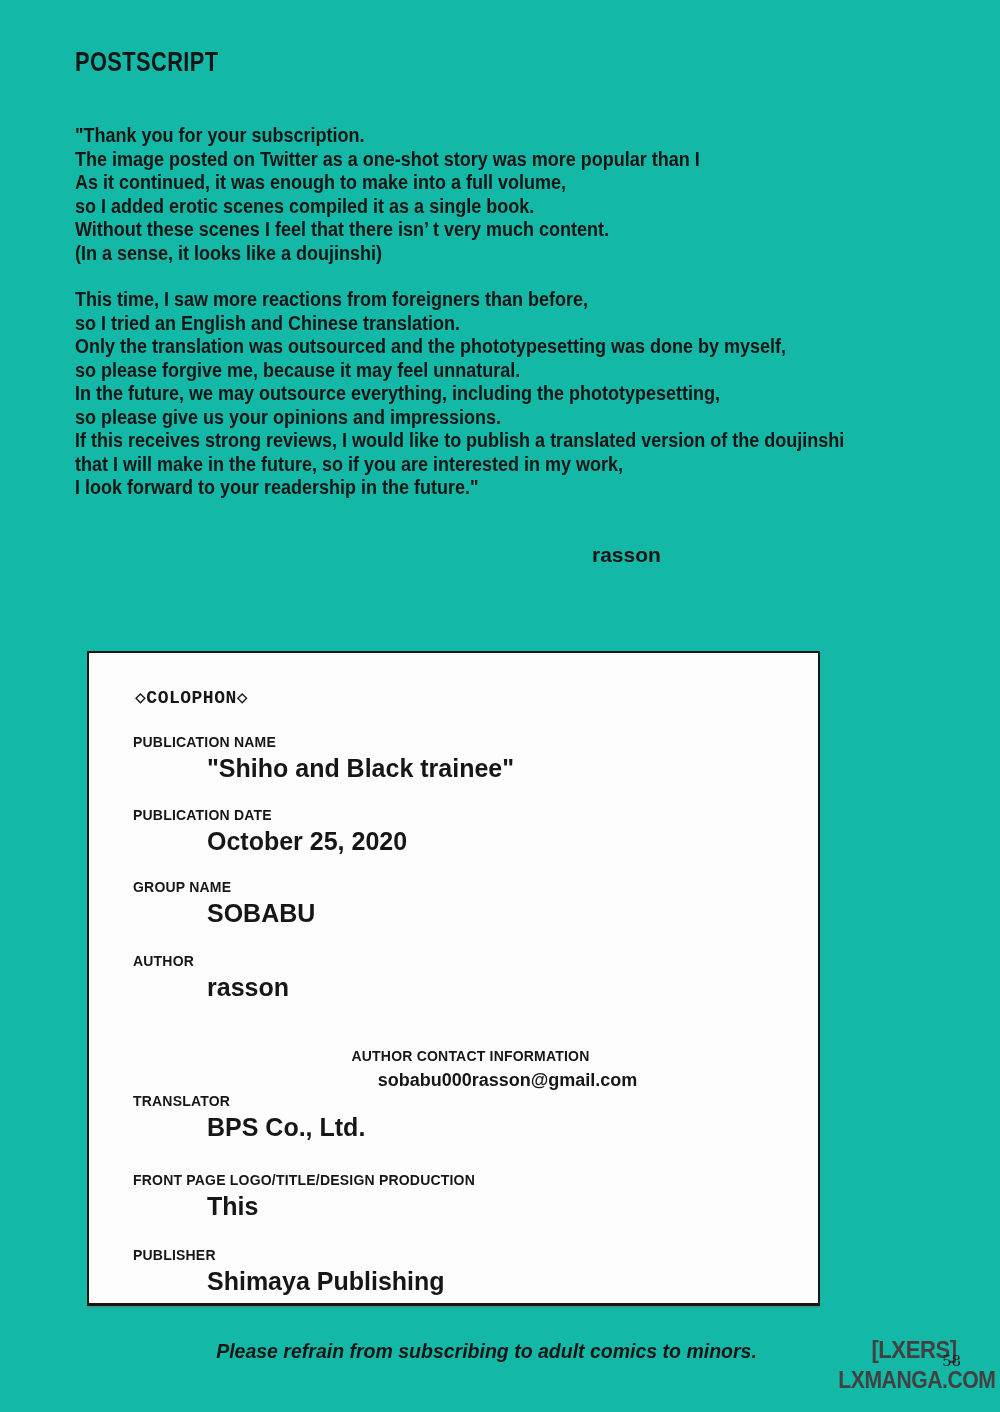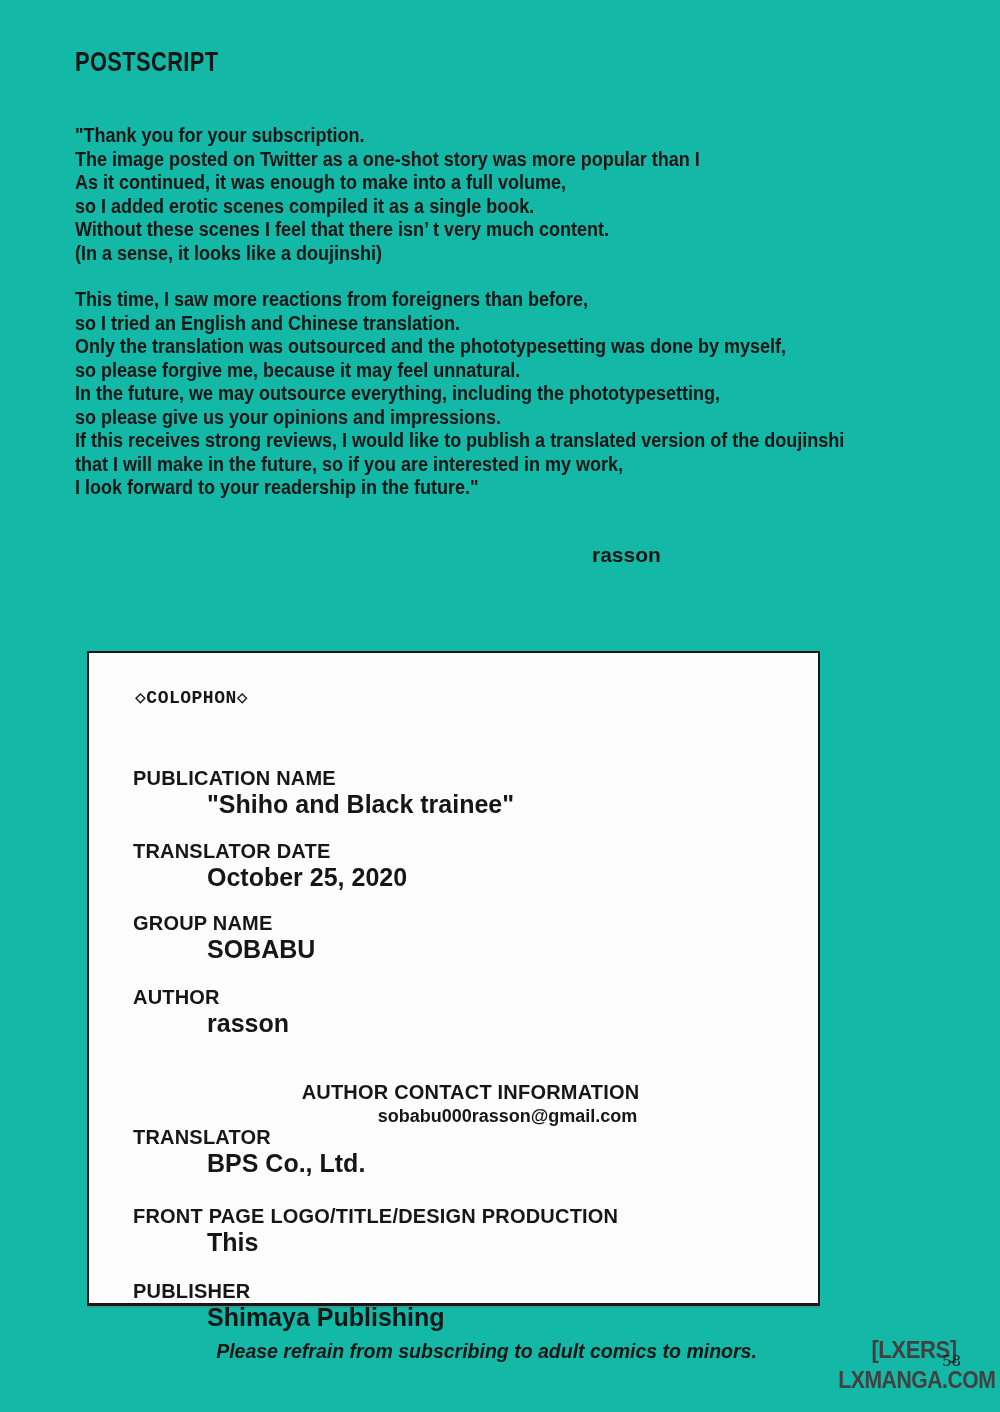--- a/index.html
+++ b/index.html
@@ -28,21 +28,21 @@
     position:absolute; left:87px; top:651px; width:729px; height:650px;
     border:2px solid #161616; border-bottom-width:3px;
     box-shadow:0 2px 0 rgba(110,110,110,.4);
     background:#fdfdfd;
   }
   .colophon-title{
     position:absolute; left:46px; top:34px;
     font-size:18px; line-height:22px; letter-spacing:.5px;font-family:Liberation Mono, monospace;
   }
   .entry{position:absolute; left:44px; right:10px;}
-  .entry .label{font-size:20px; line-height:22px; letter-spacing:.2px;margin-top:36px;}
+  .entry .label{font-size:14px; line-height:22px; letter-spacing:.2px;}
   .entry .value{font-size:25px; line-height:30px; padding-left:74px; white-space:nowrap;}
   .entry.small .value{font-size:18px; line-height:26px; padding-left:74px;}
   .entry-0{top:78px;} .entry-1{top:151px;} .entry-2{top:223px;} .entry-3{top:297px;}
   .entry-4{top:392px;text-align:center;} .entry-5{top:437px;} .entry-6{top:516px;} .entry-7{top:591px;}
   .footer-notice{
     position:absolute; left:75px; top:1339px; width:823px;
     text-align:center; font-size:19.5px; line-height:24px;font-style:italic;
   }
   .watermark{
     position:absolute; left:828px; top:1334px; width:172px;
@@ -87,21 +87,21 @@
   <div class="signature">rasson</div>
 
   <div class="colophon">
     <div class="colophon-title">◇COLOPHON◇</div>
 
     <div class="entry entry-0">
       <div class="label">PUBLICATION NAME</div>
       <div class="value">"Shiho and Black trainee"</div>
     </div>
     <div class="entry entry-1">
-      <div class="label">TRANSLATOR DATE</div>
+      <div class="label">PUBLICATION DATE</div>
       <div class="value">October 25, 2020</div>
     </div>
     <div class="entry entry-2">
       <div class="label">GROUP NAME</div>
       <div class="value">SOBABU</div>
     </div>
     <div class="entry entry-3">
       <div class="label">AUTHOR</div>
       <div class="value">rasson</div>
     </div>

